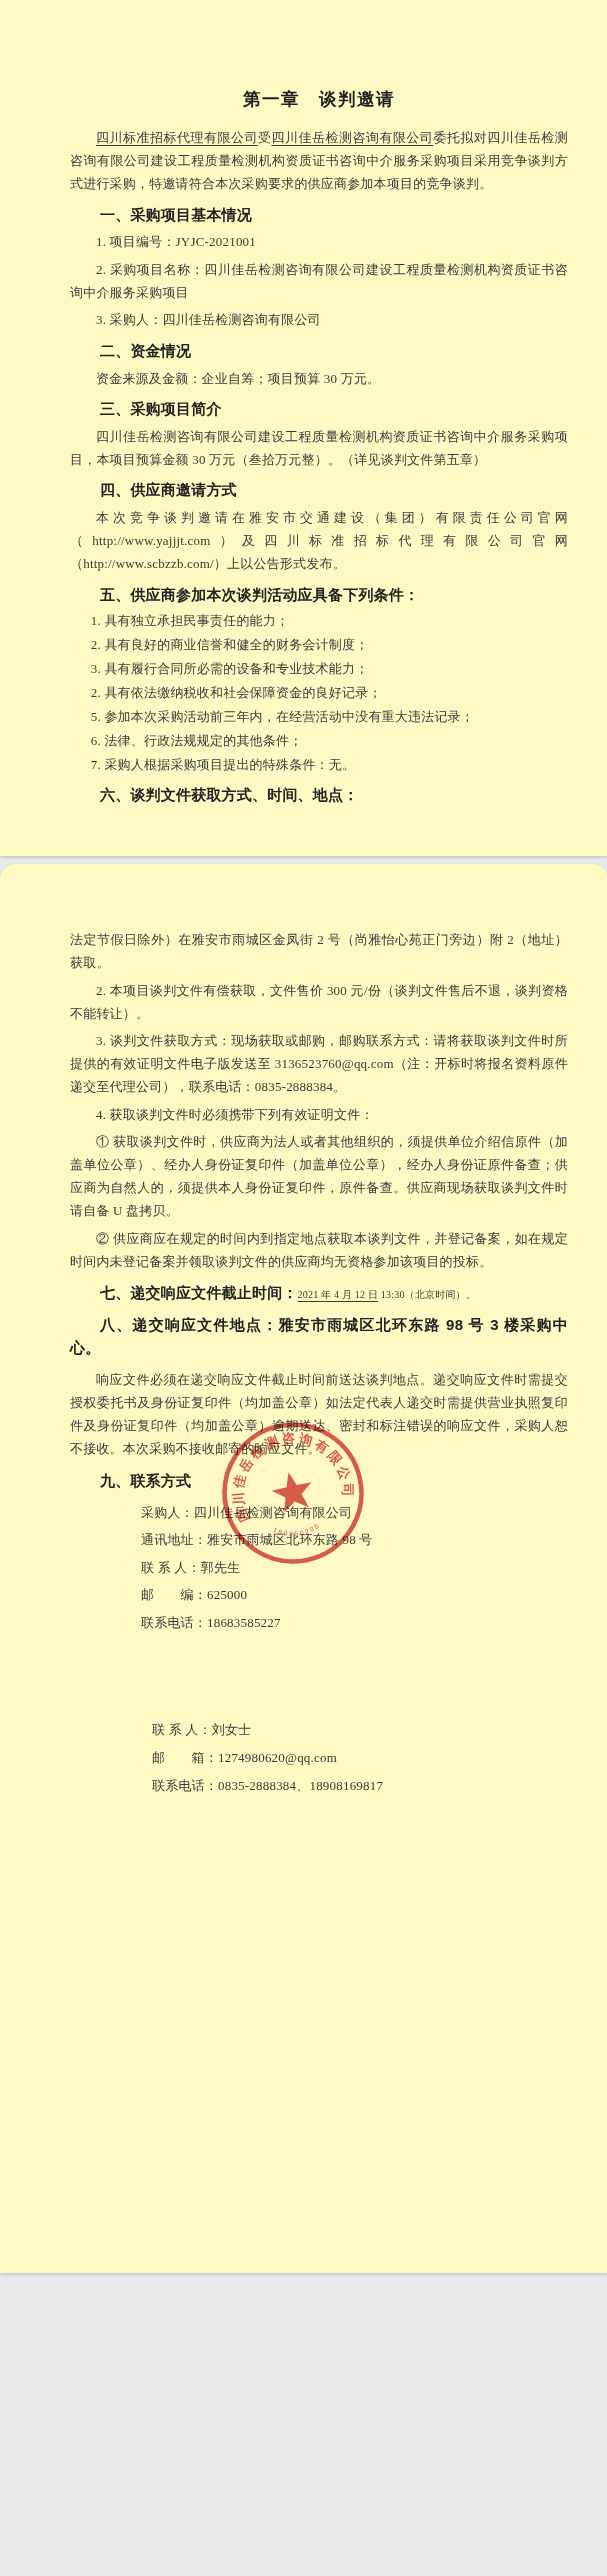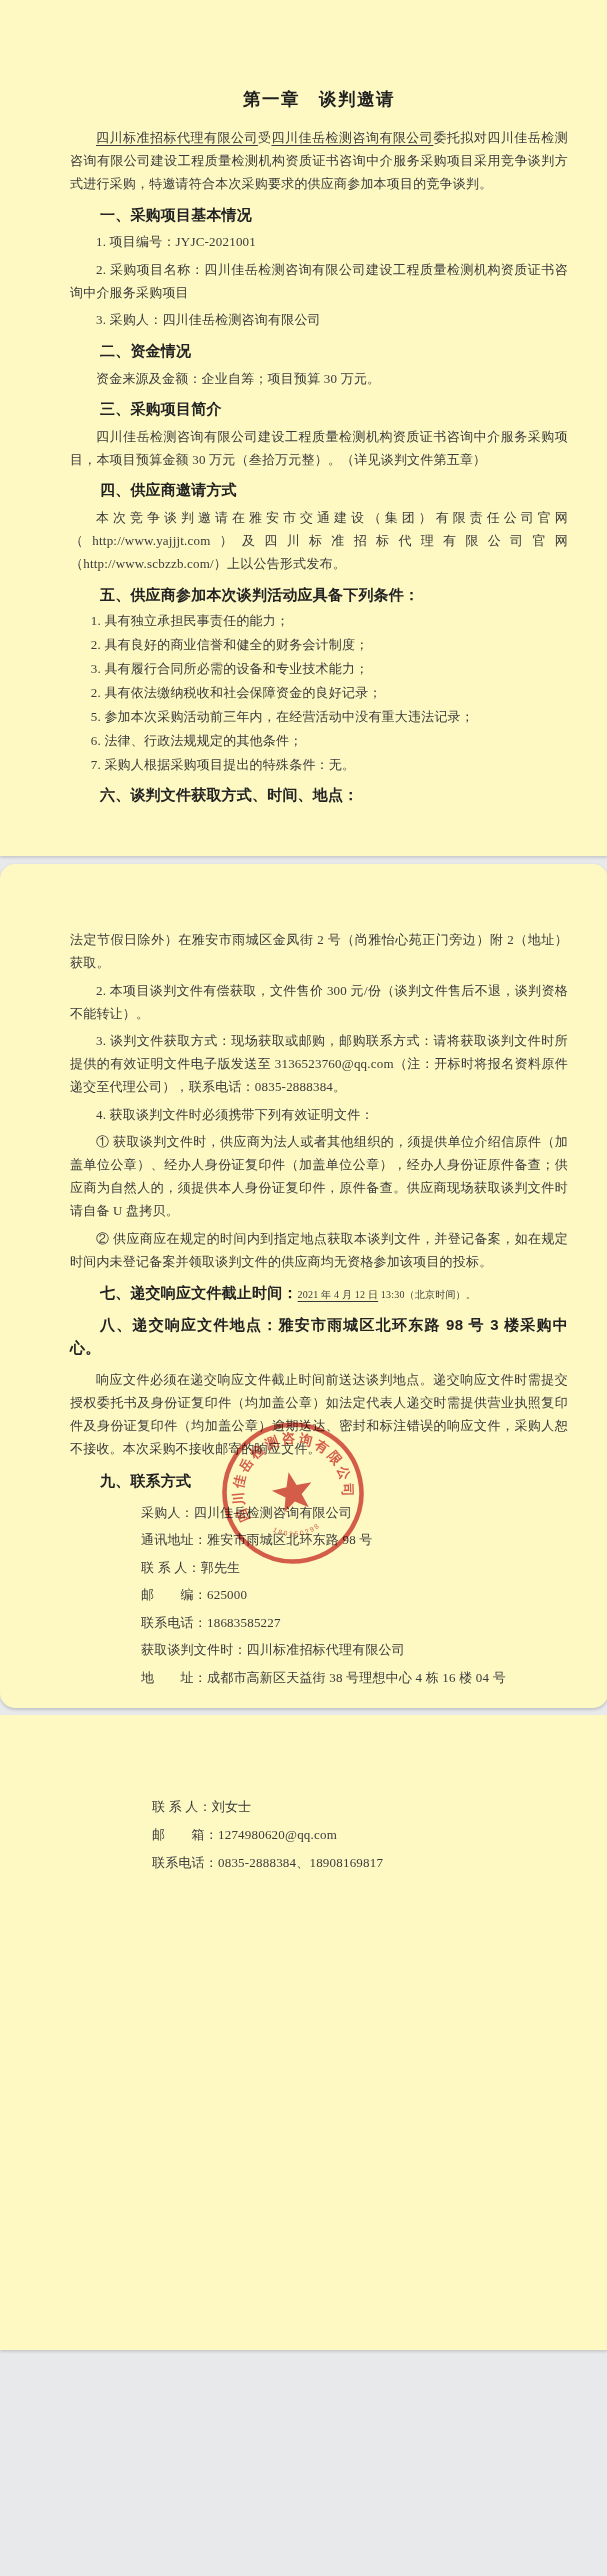--- a/index.html
+++ b/index.html
@@ -10,21 +10,21 @@
     color:#3a3a3a;
   }
   .page {
     position:absolute; left:0; width:608px;
     background:#fef9c3;
     box-shadow:0 1.5px 3px rgba(0,0,0,.16);
     box-sizing:border-box; overflow:hidden;
   }
   #page1 { top:0;     height:856px; padding:88px 40px 0 70px; }
   #page2 { top:864px; height:844px; padding:64px 40px 0 70px;border-radius:15px; }
-  #page3 { top:1715px; height:635px; padding:79px 40px 0 152px; }
+  #page3 { top:1638px; height:635px; padding:79px 40px 0 152px; }
 
   p { margin:0 0 4.6px 0; font-size:13px; line-height:23px; text-align:justify; text-indent:2em; letter-spacing:0.2px; }
   .chapter-title {
     font-family:"Liberation Sans","DejaVu Sans",sans-serif;
     font-weight:bold; font-size:17.5px; color:#1f1f1f;
     text-align:center; text-indent:0; margin:0 0 15px 0; letter-spacing:1.5px;
   }
   .h {
     font-family:"Liberation Sans","DejaVu Sans",sans-serif;
     font-weight:bold; font-size:15px; color:#222;

